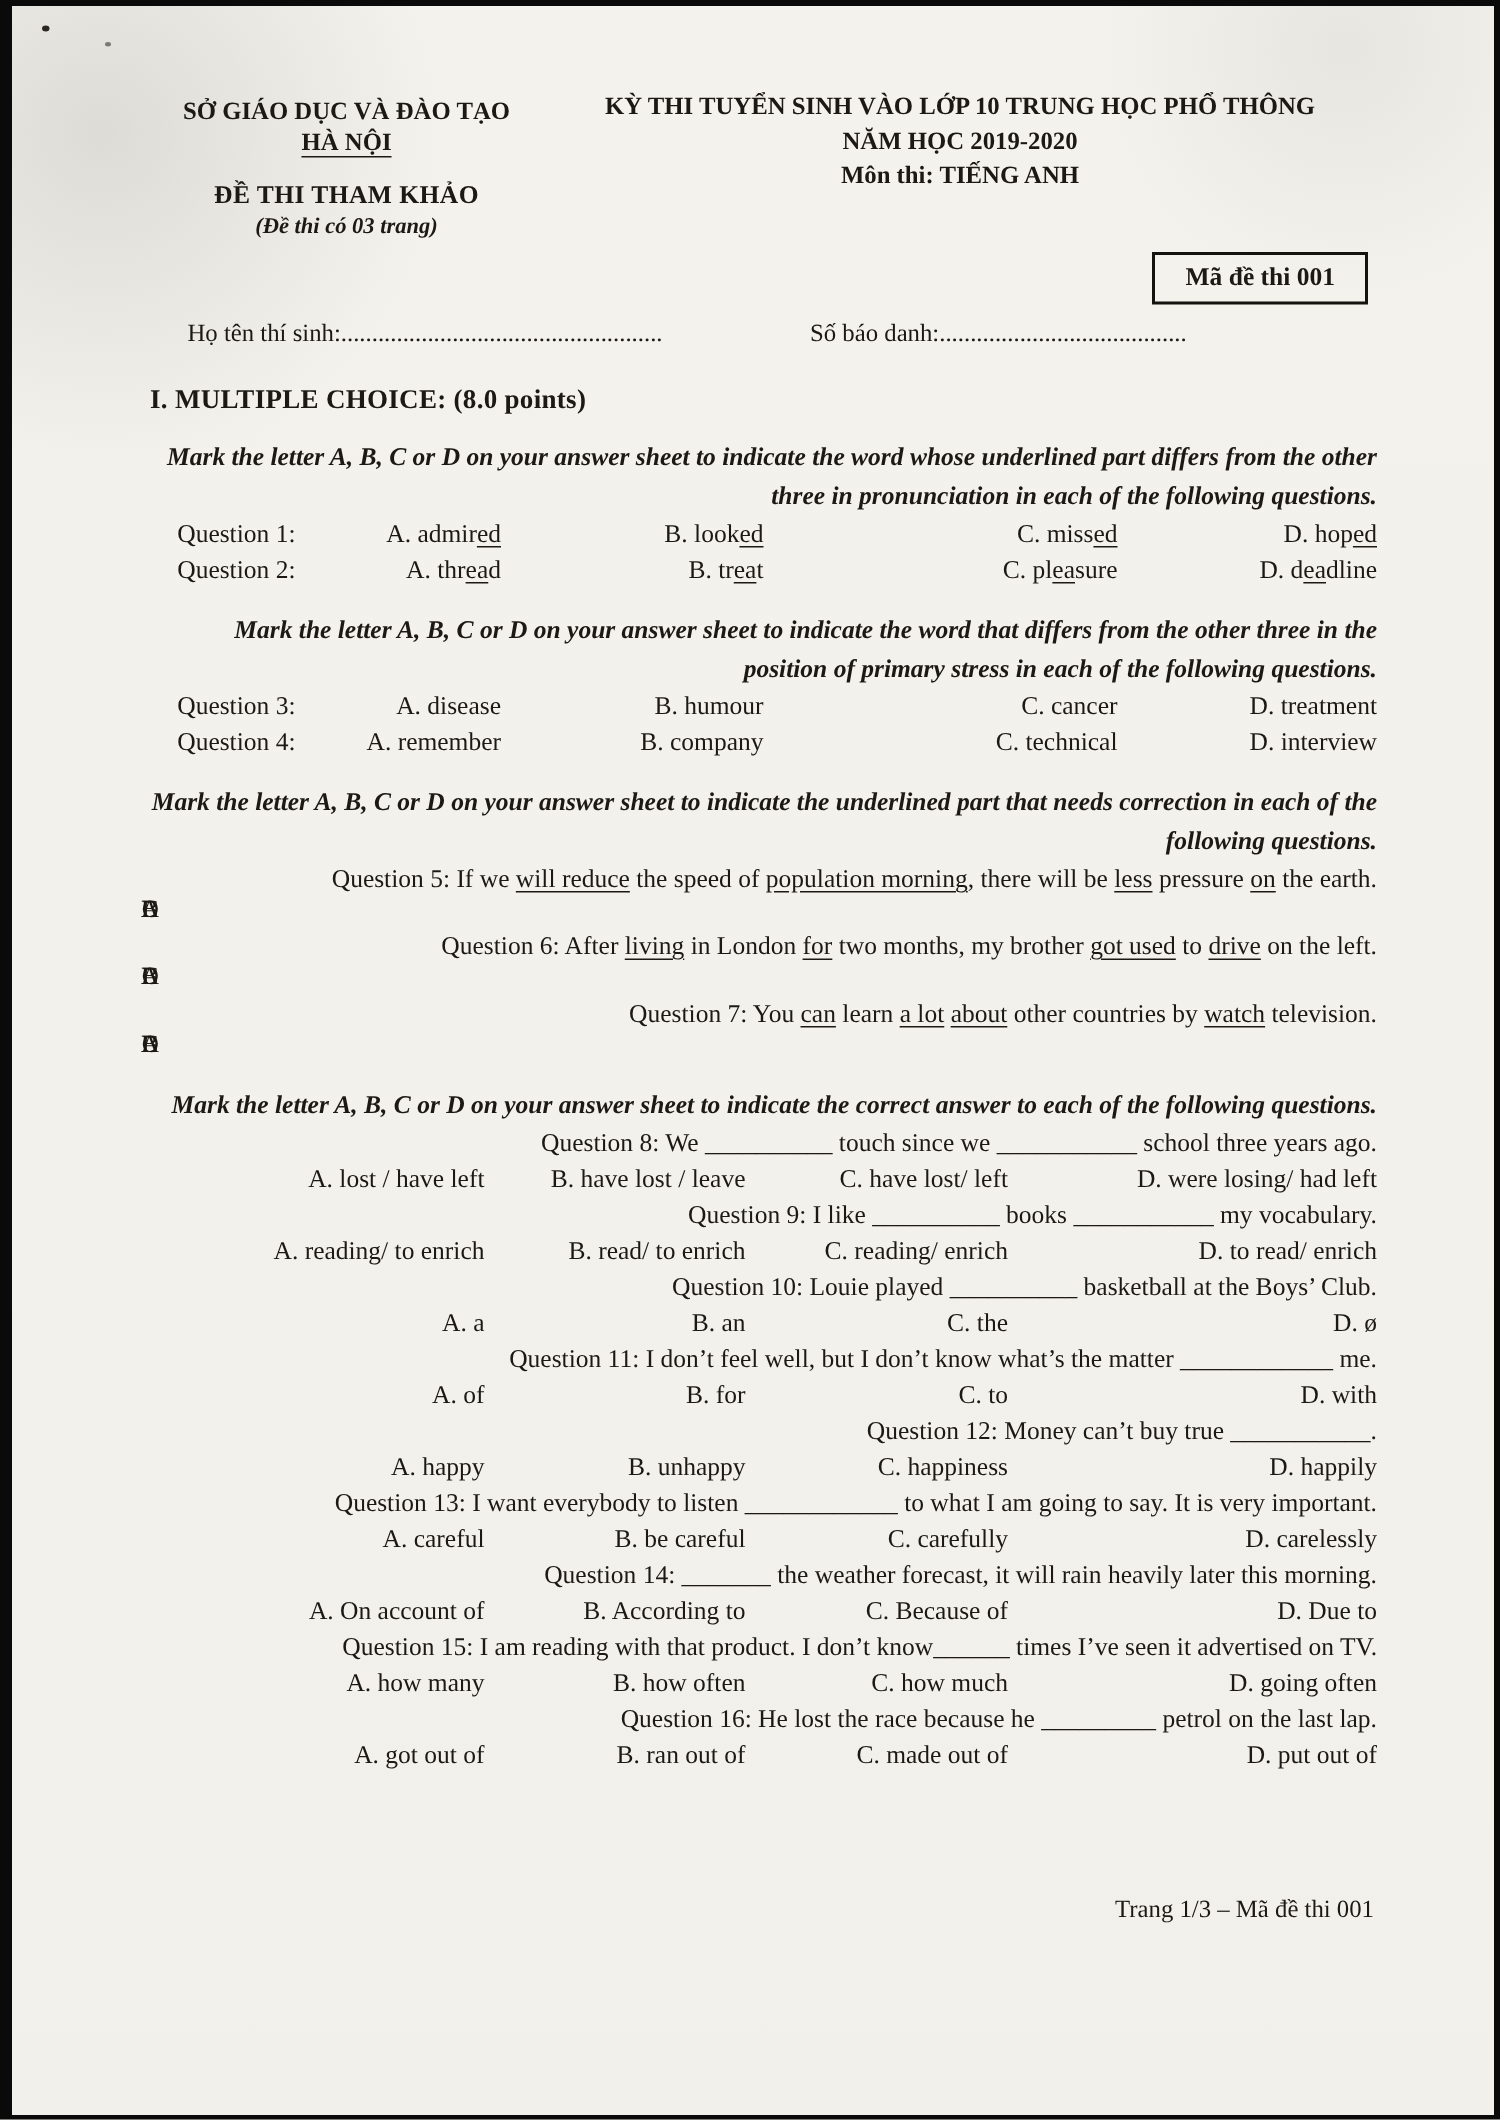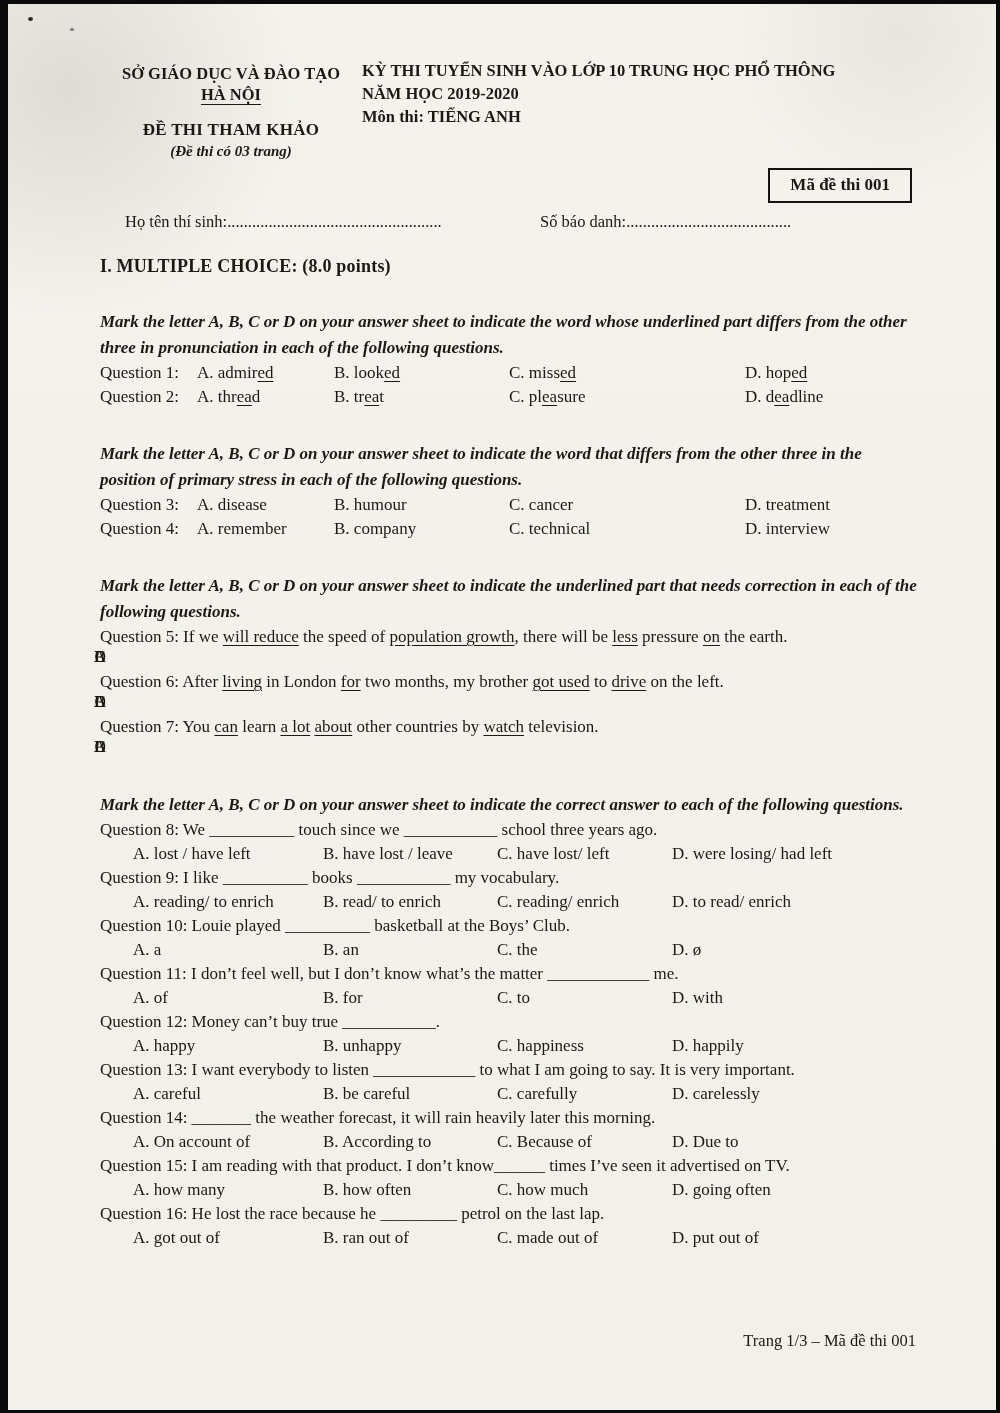--- a/index.html
+++ b/index.html
@@ -24,34 +24,34 @@
   .speck.s1{left:20px;top:13px;width:5px;height:4px;}
   .speck.s2{left:62px;top:24px;width:4px;height:3px;opacity:.55;}
   .content{padding:56px 78px 0 92px;font-size:17px;}
 
   .header{display:flex;}
   .header-left{width:262px;text-align:center;padding-top:3px;}
   .hl1{font-weight:bold;font-size:16.5px;line-height:21px;}
   .hl2{font-weight:bold;font-size:16.5px;line-height:21px;text-decoration:underline;text-underline-offset:4px;}
   .hl3{font-weight:bold;font-size:17px;margin-top:15px;letter-spacing:.3px;}
   .hl4{font-weight:bold;font-style:italic;font-size:15px;margin-top:3px;}
-  .header-right{flex:1;}
+  .header-right{flex:1;text-align:center;}
   .hr-b{font-weight:bold;font-size:16.5px;line-height:21px;}
   .hr-sp{margin-top:2px;}
   .hr-it{font-weight:bold;font-style:italic;font-size:16.5px;margin-top:4px;}
 
   .code-row{text-align:right;margin-top:8px;padding-right:6px;}
   .code-box{display:inline-block;border:2px solid #15130f;padding:5px 20px 6px;font-weight:bold;font-size:17px;}
 
   .candidate-row{display:flex;margin-top:9px;font-size:16.5px;}
   .candidate-row .c1{width:440px;padding-left:25px;box-sizing:border-box;}
 
   .section-title{margin:24px 0 0;font-size:18px;font-weight:bold;letter-spacing:.2px;}
 
-  .block{margin-top:32px;}
+  .block{margin-top:15px;text-align:right;}
   .instruction{font-weight:bold;font-style:italic;margin:0;line-height:26px;font-size:17px;}
 
   .q-inline{display:grid;grid-template-columns:97px 137px 175px 236px 1fr;line-height:24px;white-space:nowrap;}
   .q-corr{position:relative;margin:0;line-height:24px;white-space:nowrap;}
   .letter-row{position:relative;height:21px;font-size:16.5px;}
   .letter-row span{position:absolute;transform:translateX(-50%);top:-2px;}
   .q-comp{margin:0;line-height:24px;}
   .opt-row{display:grid;grid-template-columns:190px 174px 175px 1fr;padding-left:33px;line-height:23px;margin-bottom:1px;white-space:nowrap;}
 
   u{text-underline-offset:2.5px;}
@@ -121,21 +121,21 @@
           <div class="q-inline">
             <span class="qlabel">Question 4:</span>
             <span class="opt">A. remember</span>
             <span class="opt">B. company</span>
             <span class="opt">C. technical</span>
             <span class="opt">D. interview</span>
           </div>
         </div>
         <div class="block">
           <p class="instruction">Mark the letter A, B, C or D on your answer sheet to indicate the underlined part that needs correction in each of the following questions.</p>
-          <p class="q-corr"><span class="qlabel">Question 5: </span><span class="qtext">If we <u>will reduce</u> the speed of <u>population growth</u>, there will be <u>less</u> pressure <u>on</u> the earth.</span></p>
+          <p class="q-corr"><span class="qlabel">Question 5: </span><span class="qtext">If we <u>will reduce</u> the speed of <u>population morning</u>, there will be <u>less</u> pressure <u>on</u> the earth.</span></p>
           <div class="letter-row">
             <span class="uletter" style="left: 0px;">A</span>
             <span class="uletter" style="left: 0px;">B</span>
             <span class="uletter" style="left: 0px;">C</span>
             <span class="uletter" style="left: 0px;">D</span>
           </div>
           <p class="q-corr"><span class="qlabel">Question 6: </span><span class="qtext">After <u>living</u> in London <u>for</u> two months, my brother <u>got used</u> to <u>drive</u> on the left.</span></p>
           <div class="letter-row">
             <span class="uletter" style="left: 0px;">A</span>
             <span class="uletter" style="left: 0px;">B</span>

